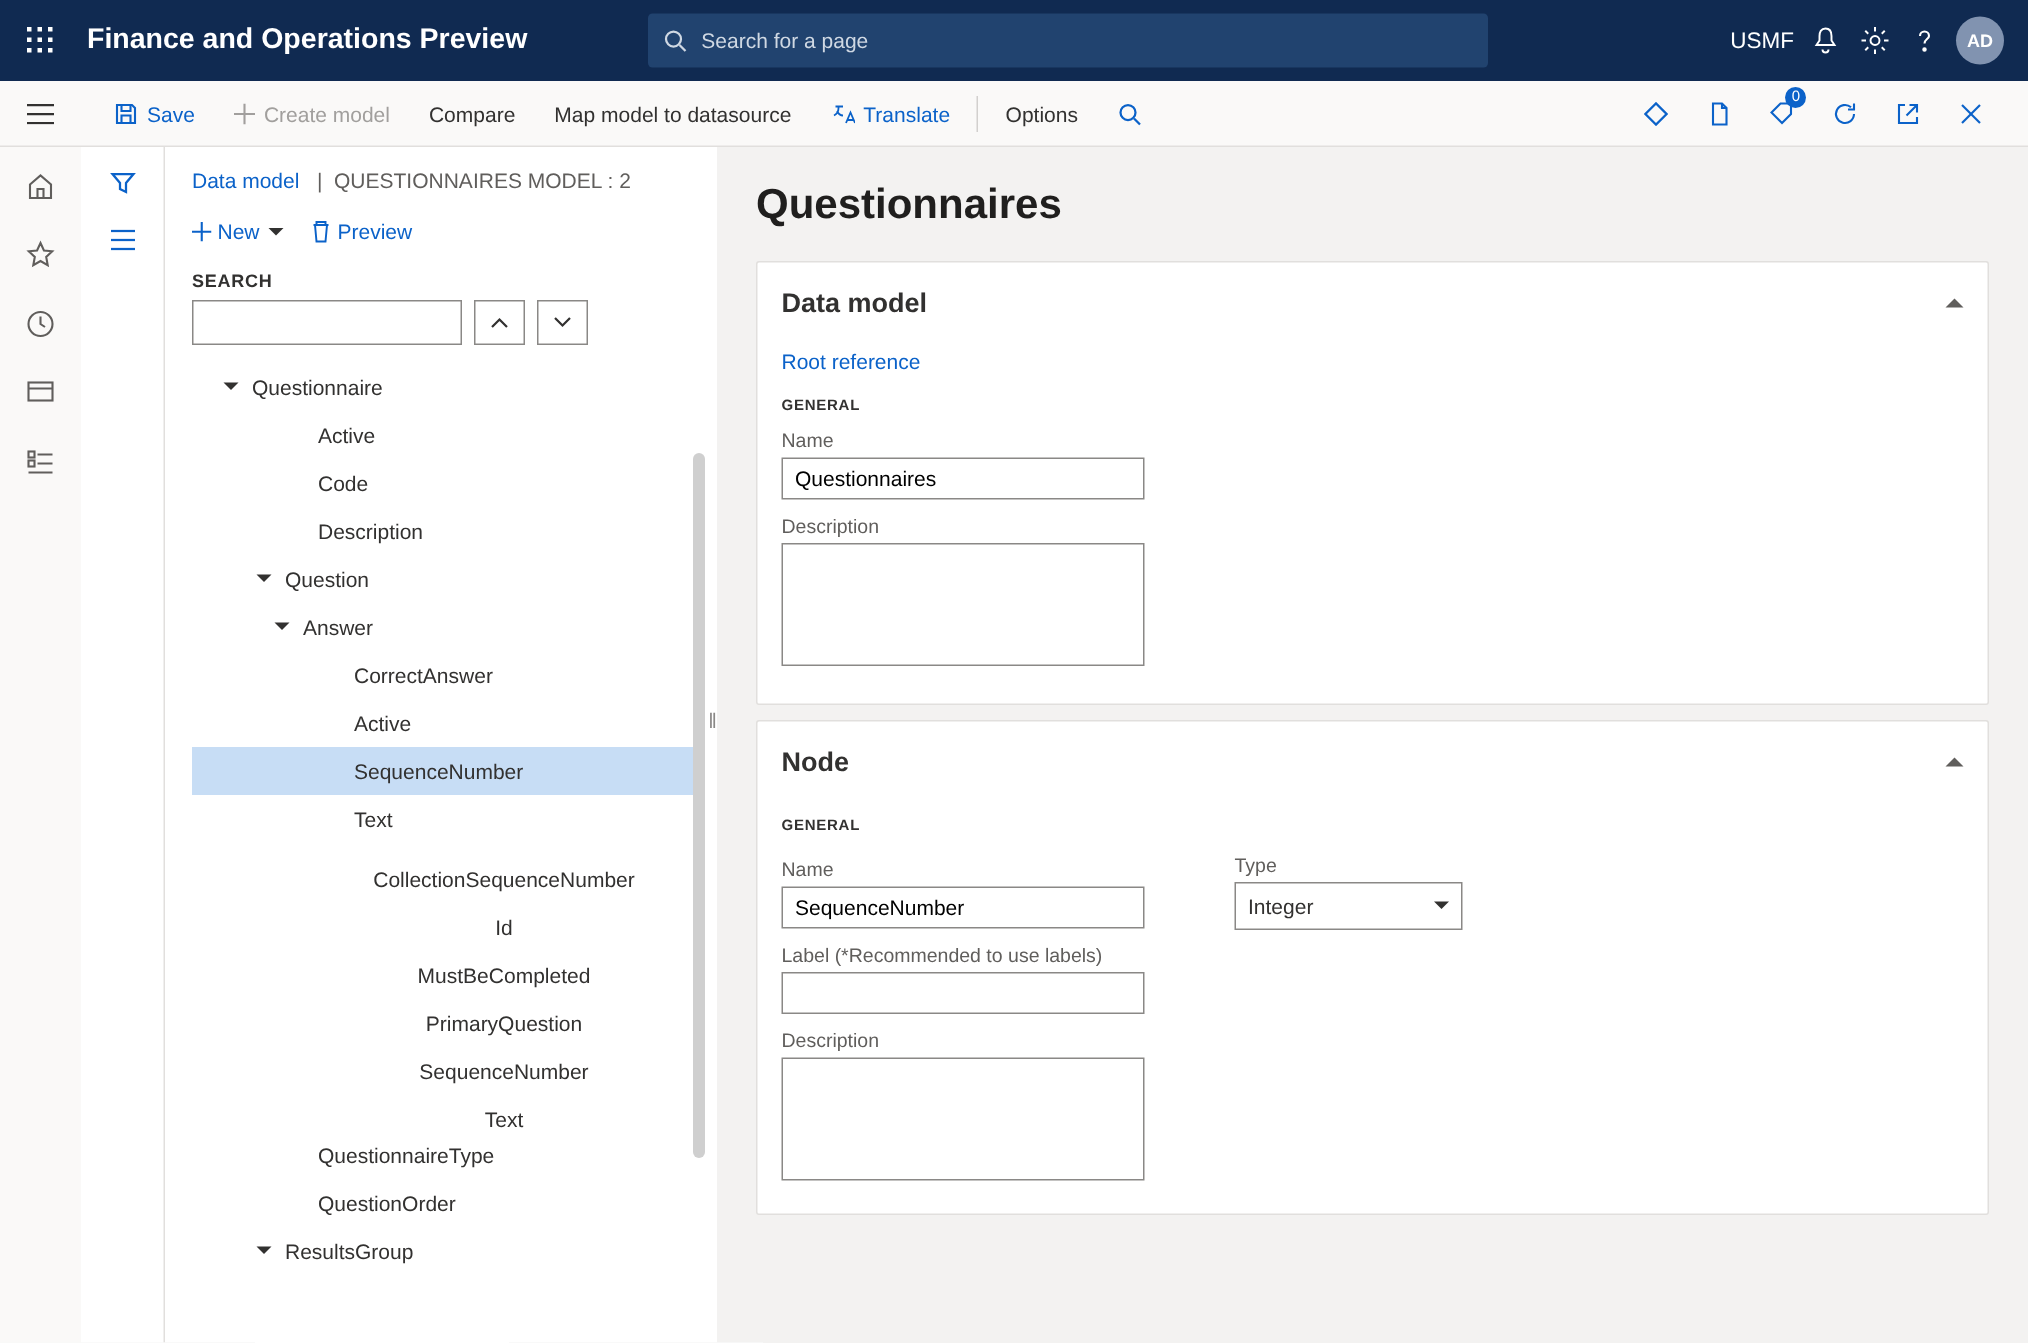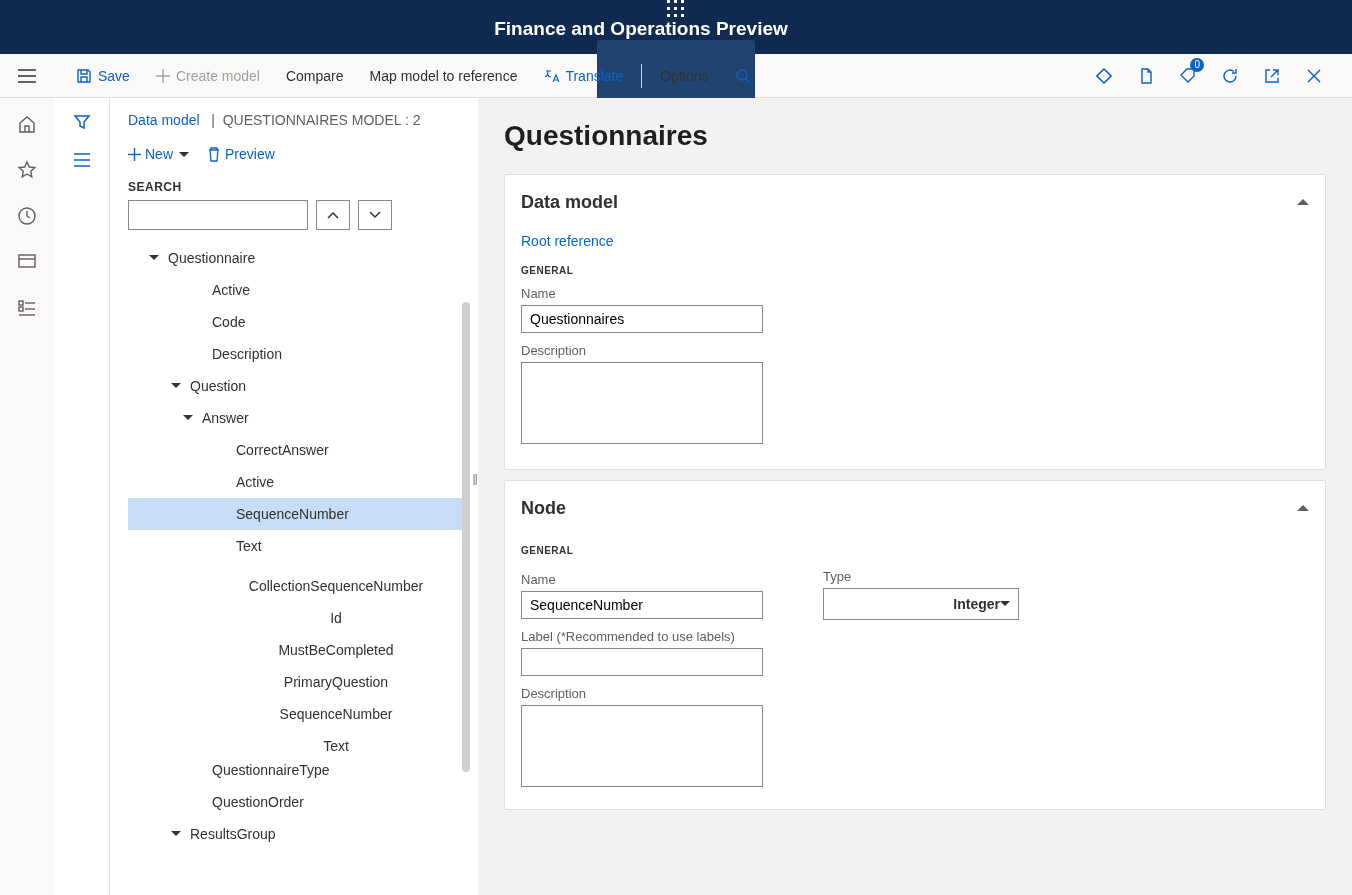--- a/index.html
+++ b/index.html
@@ -1,19 +1,19 @@
 <!DOCTYPE html>
 <html><head>
 <meta charset="utf-8">
 <style>
   * { box-sizing: border-box; margin: 0; padding: 0; font-family: "Segoe UI", Arial, sans-serif; }
   body { background: #fff; width: 1352px; height: 895px; overflow: hidden; font-size: 14px; color: #323130; }
 
   
-  .topbar { background: #102A51; color: #fff; height: 54px; display: flex; align-items: center; padding: 0 6px; flex-direction: column; }
+  .topbar { background: #102A51; color: #fff; height: 54px; display: flex; align-items: center; padding: 0 6px; }
   .waffle { width: 42px; height: 42px; display:flex; align-items:center; justify-content:center; cursor:pointer; }
   .app-title { font-size: 19px; font-weight: 600; margin-left: 10px; margin-right: 80px; white-space: nowrap; }
   .searchbox { flex: 0 0 560px; background: #21436F; height: 36px; border-radius: 3px; display:flex; align-items:center; padding:0 10px; color: #cfd8e3; }
   .searchbox svg { margin-right: 10px; }
   .topbar .spacer { flex: 1; }
   .top-right { display:flex; align-items:center; gap: 9px; padding-right: 10px; }
   .legal-entity { font-size: 15px; }
   .top-icon { width: 24px; height:24px; display:flex; align-items:center; justify-content:center; cursor:pointer; }
   .avatar { width:32px; height:32px; border-radius:50%; background:#8193B0; color:#fff; display:flex; align-items:center; justify-content:center; font-size:12px; font-weight:600; }
 
@@ -74,21 +74,21 @@
   .card-h { height:54px; display:flex; align-items:center; justify-content:space-between; padding:0 16px; font-size:18px; font-weight:600; }
   .chev-up::before { content:""; display:inline-block; border:6px solid transparent; border-bottom-color:#605e5c; transform:translateY(-3px); }
   .card-bd { padding:4px 16px 22px 16px; }
   .rootref { color:#0b62c9; cursor:pointer; margin-bottom:10px; display:inline-block; }
   .grp-lbl { font-size:10px; font-weight:700; letter-spacing:.5px; margin-top:6px; margin-bottom:6px; color:#323130; }
   .fld-lbl { font-size:13px; color:#605e5c; margin-top:10px; margin-bottom:4px; }
   .fld-row { display:flex; gap:60px; align-items:flex-start; }
   .col { display:flex; flex-direction:column; }
   input.text, textarea.text, .select { border:1px solid #8a8886; background:#fff; font-size:14px; padding:5px 8px; width:242px; font-family:inherit; }
   textarea.text { height:82px; resize:none; }
-  .select { height:32px; display:flex; align-items:center; justify-content:flex-end; cursor:pointer; width:196px;font-weight:bold; }
+  .select { height:32px; display:flex; align-items:center; justify-content:space-between; cursor:pointer; width:152px; }
   .select .dd::before { content:""; display:inline-block; border:5px solid transparent; border-top-color:#323130; transform:translateY(2px); }
 
   svg { display:block; }
 </style>
 </head>
 <body>
 
 <div class="topbar">
   <div class="waffle">
     <svg width="18" height="18" viewBox="0 0 18 18">
@@ -157,21 +157,21 @@
       <svg width="14" height="14" viewBox="0 0 14 14" stroke="#a19f9d" stroke-width="1.4">
           <line x1="7" y1="0" x2="7" y2="14"></line>
           <line x1="0" y1="7" x2="14" y2="7"></line>
         </svg>
       <span>Create model</span>
     </button>
     <button class="t-btn">
         <span>Compare</span>
       </button>
     <button class="t-btn">
-        <span>Map model to reference</span>
+        <span>Map model to datasource</span>
       </button>
     <button class="t-btn blue">
       <svg width="16" height="16" viewBox="0 0 16 16" fill="none" stroke="#0b62c9" stroke-width="1.2">
           <path d="M3 3h5M5 3v1c0 2-1 4-3 5M4 6c1 2 2 3 4 3"></path>
           <path d="M10 14l3-7 3 7M11 12h4"></path>
         </svg>
       <span>Translate</span>
     </button>
     <div class="t-sep"></div>
     <button class="t-btn">

